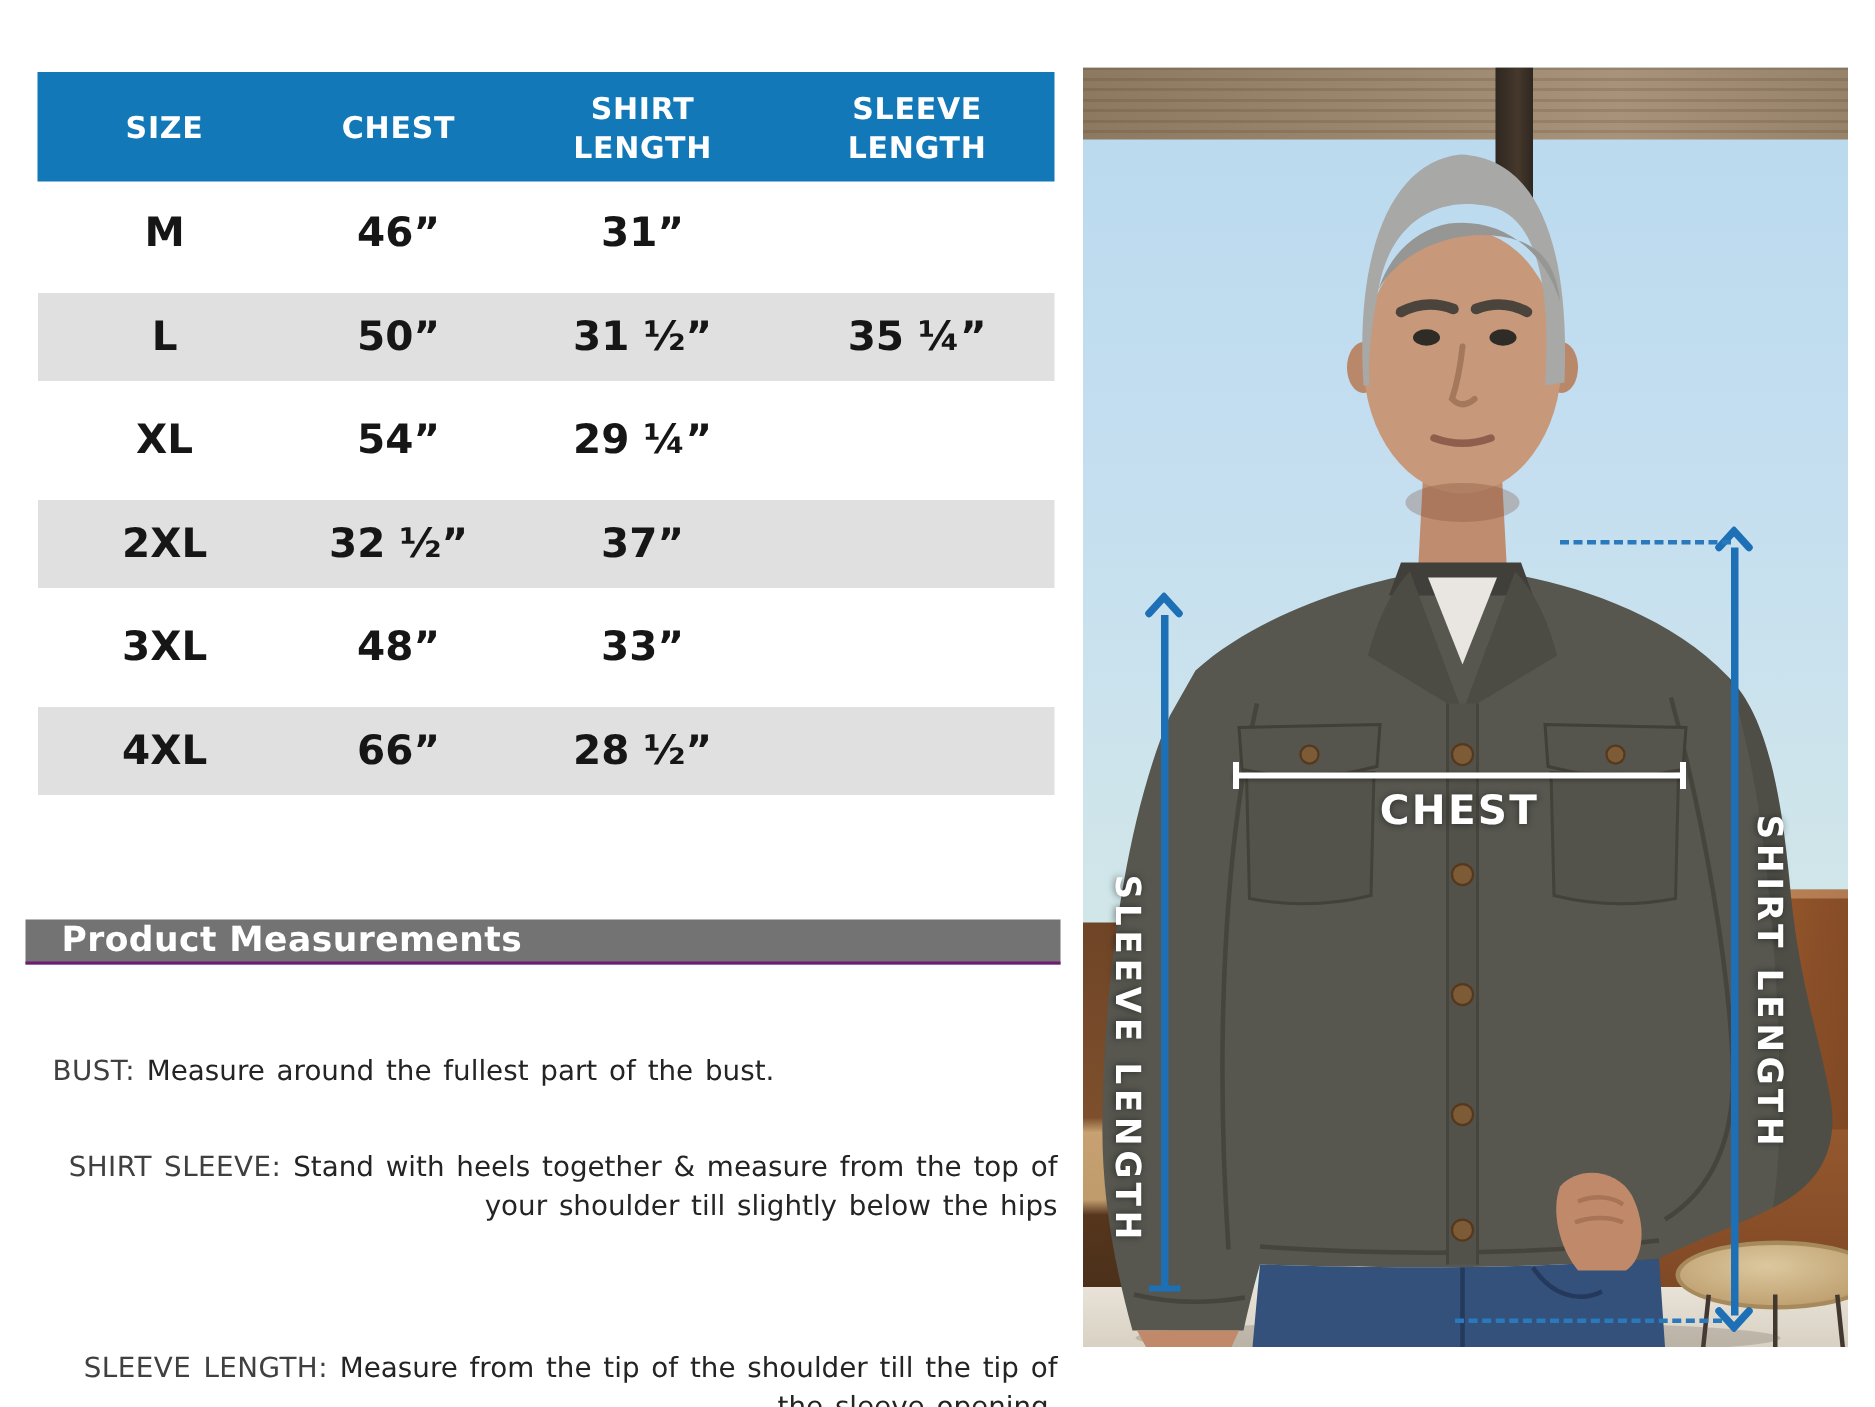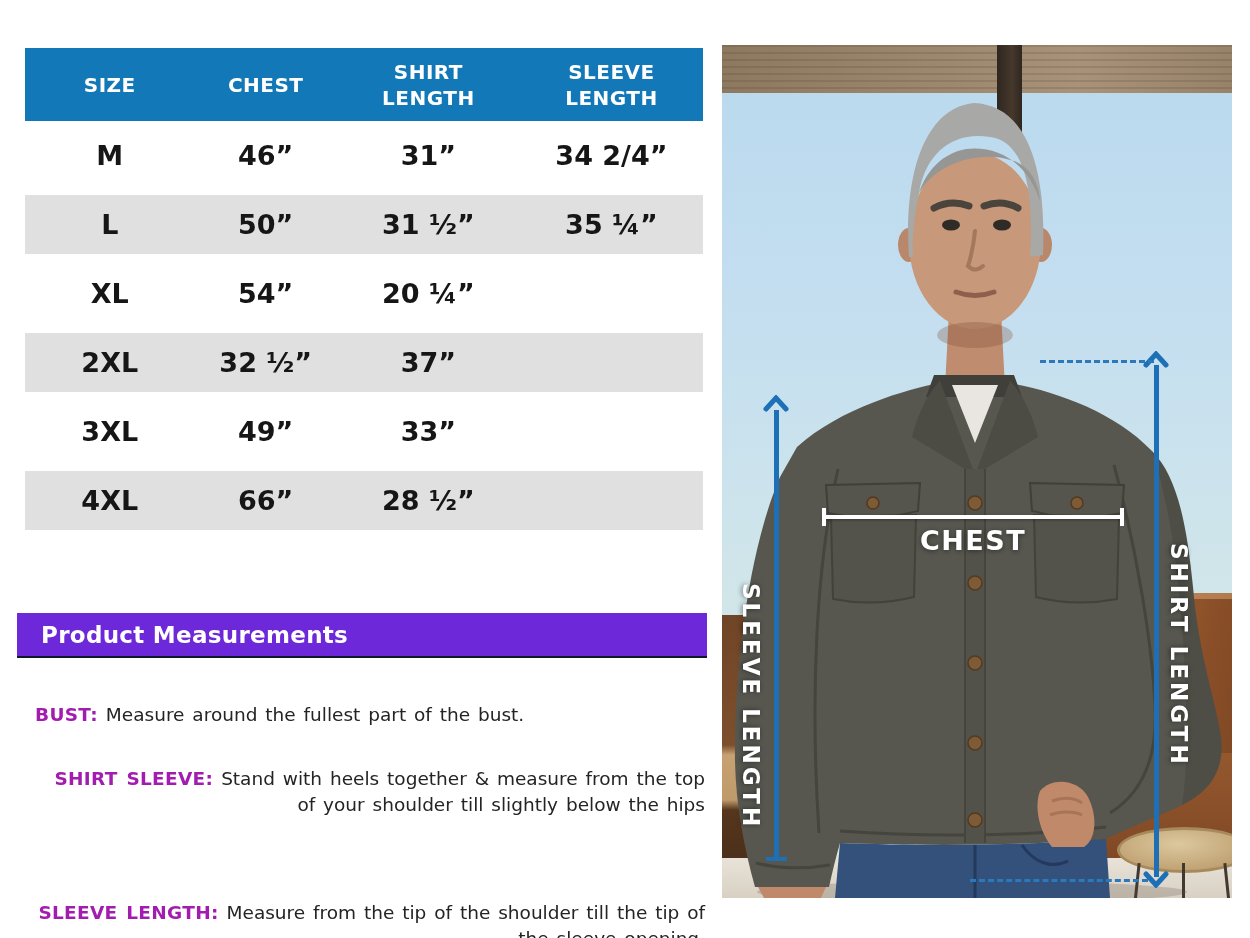--- a/index.html
+++ b/index.html
@@ -24,29 +24,29 @@
     display:grid; grid-template-columns:25% 21% 27% 27%; height:69px;
   }
   .t-row.gray { background:#e0e0e0; background-clip:content-box; padding:5px 0; }
   .t-row .cell {
     display:flex; align-items:center; justify-content:center;
     font-weight:bold; font-size:27px; color:#161616;
   }
 
   
   .pm-bar {
-    position:absolute; left:17px; top:613px; width:690px; height:45px;
-    background:#6d28d9; display:flex; align-items:center; padding-left:24px;
-    border-bottom:2px solid #0f172a;
+    position:absolute; left:17px; top:613px; width:690px; height:30px;
+    background:#737373; display:flex; align-items:center; padding-left:24px;
+    border-bottom:2px solid #701a75;
   }
   .pm-bar .pm-title { color:#fff; font-weight:bold; font-size:23px; letter-spacing:.3px; }
 
   .mblock { position:absolute; left:35px; width:670px; font-size:18.5px; color:#242424;
             line-height:26px; word-spacing:2px; }
-  .mblock .mlabel { font-weight:bold; color:#a21caf; letter-spacing:.3px; }
+  .mblock .mlabel { font-weight:normal; color:#404040; letter-spacing:.3px; }
   .mb-bust  { top:702px; text-align:left; }
   .mb-shirt { top:766px; text-align:right; }
   .mb-sleeve{ top:900px; text-align:right; }
 
   
   .photo {
     position:absolute; left:722px; top:45px; width:510px; height:853px;
     overflow:hidden; background:#cfe3ea;
   }
   .sky { position:absolute; inset:0;
@@ -123,41 +123,40 @@
         </div>
       <div class="hcell">
           <span>SLEEVE LENGTH</span>
         </div>
     </div>
 
     <div class="t-row">
       <div class="cell">M</div>
       <div class="cell">46”</div>
       <div class="cell">31”</div>
-      <div class="cell">34 2/4”</div>
     </div>
     <div class="t-row gray">
       <div class="cell">L</div>
       <div class="cell">50”</div>
       <div class="cell">31 ½”</div>
       <div class="cell">35 ¼”</div>
     </div>
     <div class="t-row">
       <div class="cell">XL</div>
       <div class="cell">54”</div>
-      <div class="cell">20 ¼”</div>
+      <div class="cell">29 ¼”</div>
     </div>
     <div class="t-row gray">
       <div class="cell">2XL</div>
       <div class="cell">32 ½”</div>
       <div class="cell">37”</div>
     </div>
     <div class="t-row">
       <div class="cell">3XL</div>
-      <div class="cell">49”</div>
+      <div class="cell">48”</div>
       <div class="cell">33”</div>
     </div>
     <div class="t-row gray">
       <div class="cell">4XL</div>
       <div class="cell">66”</div>
       <div class="cell">28 ½”</div>
     </div>
   </div>
 
   <div class="pm-bar">

